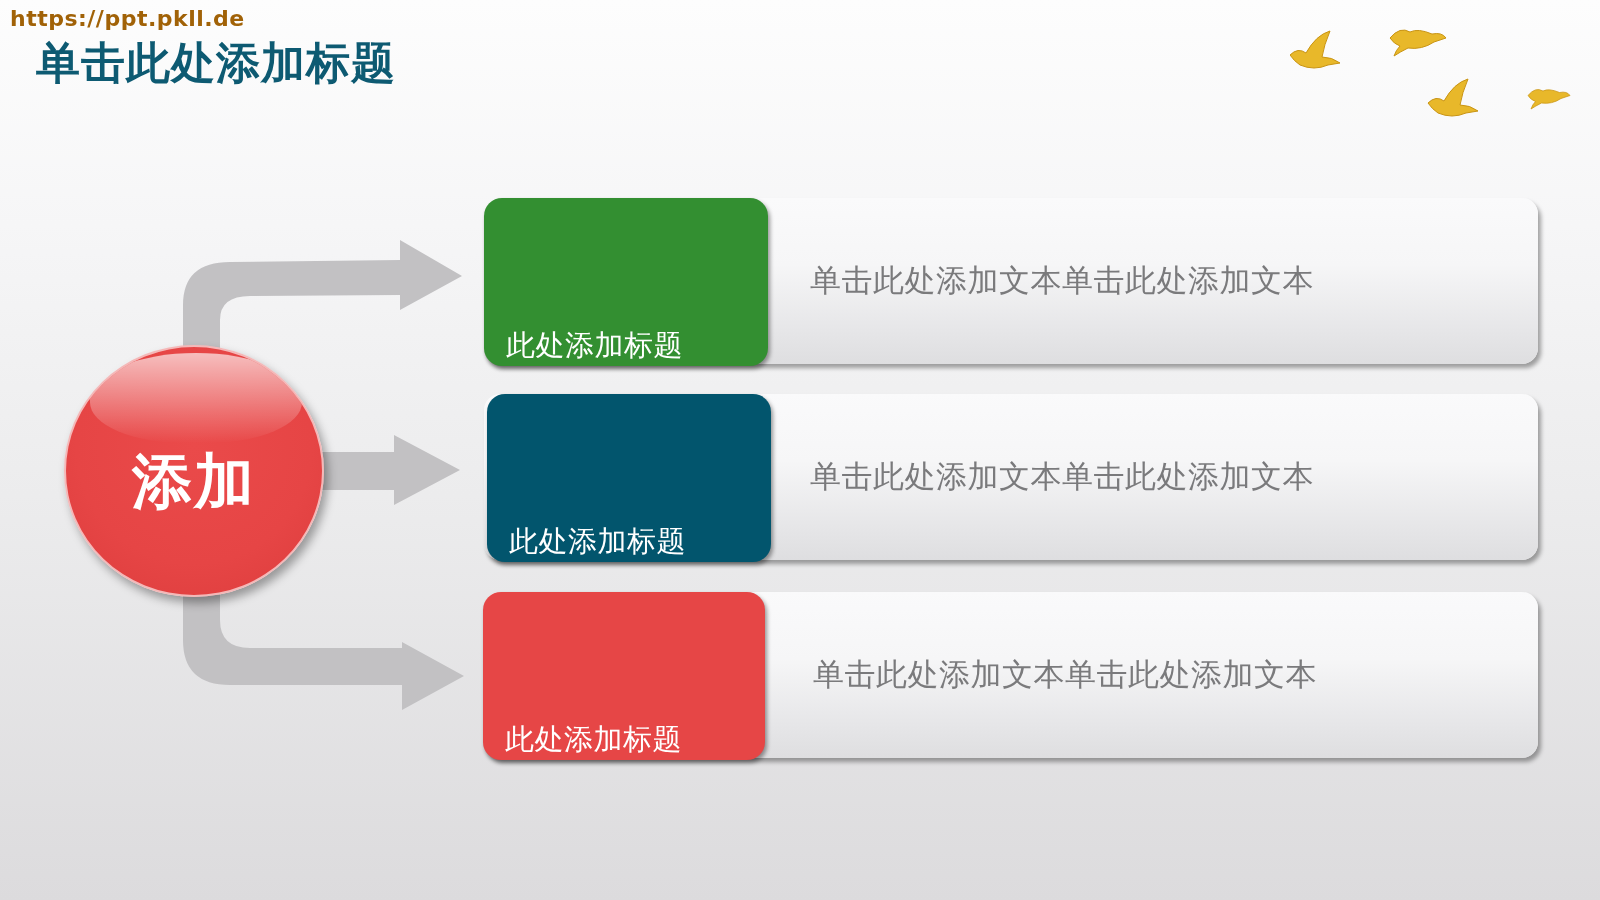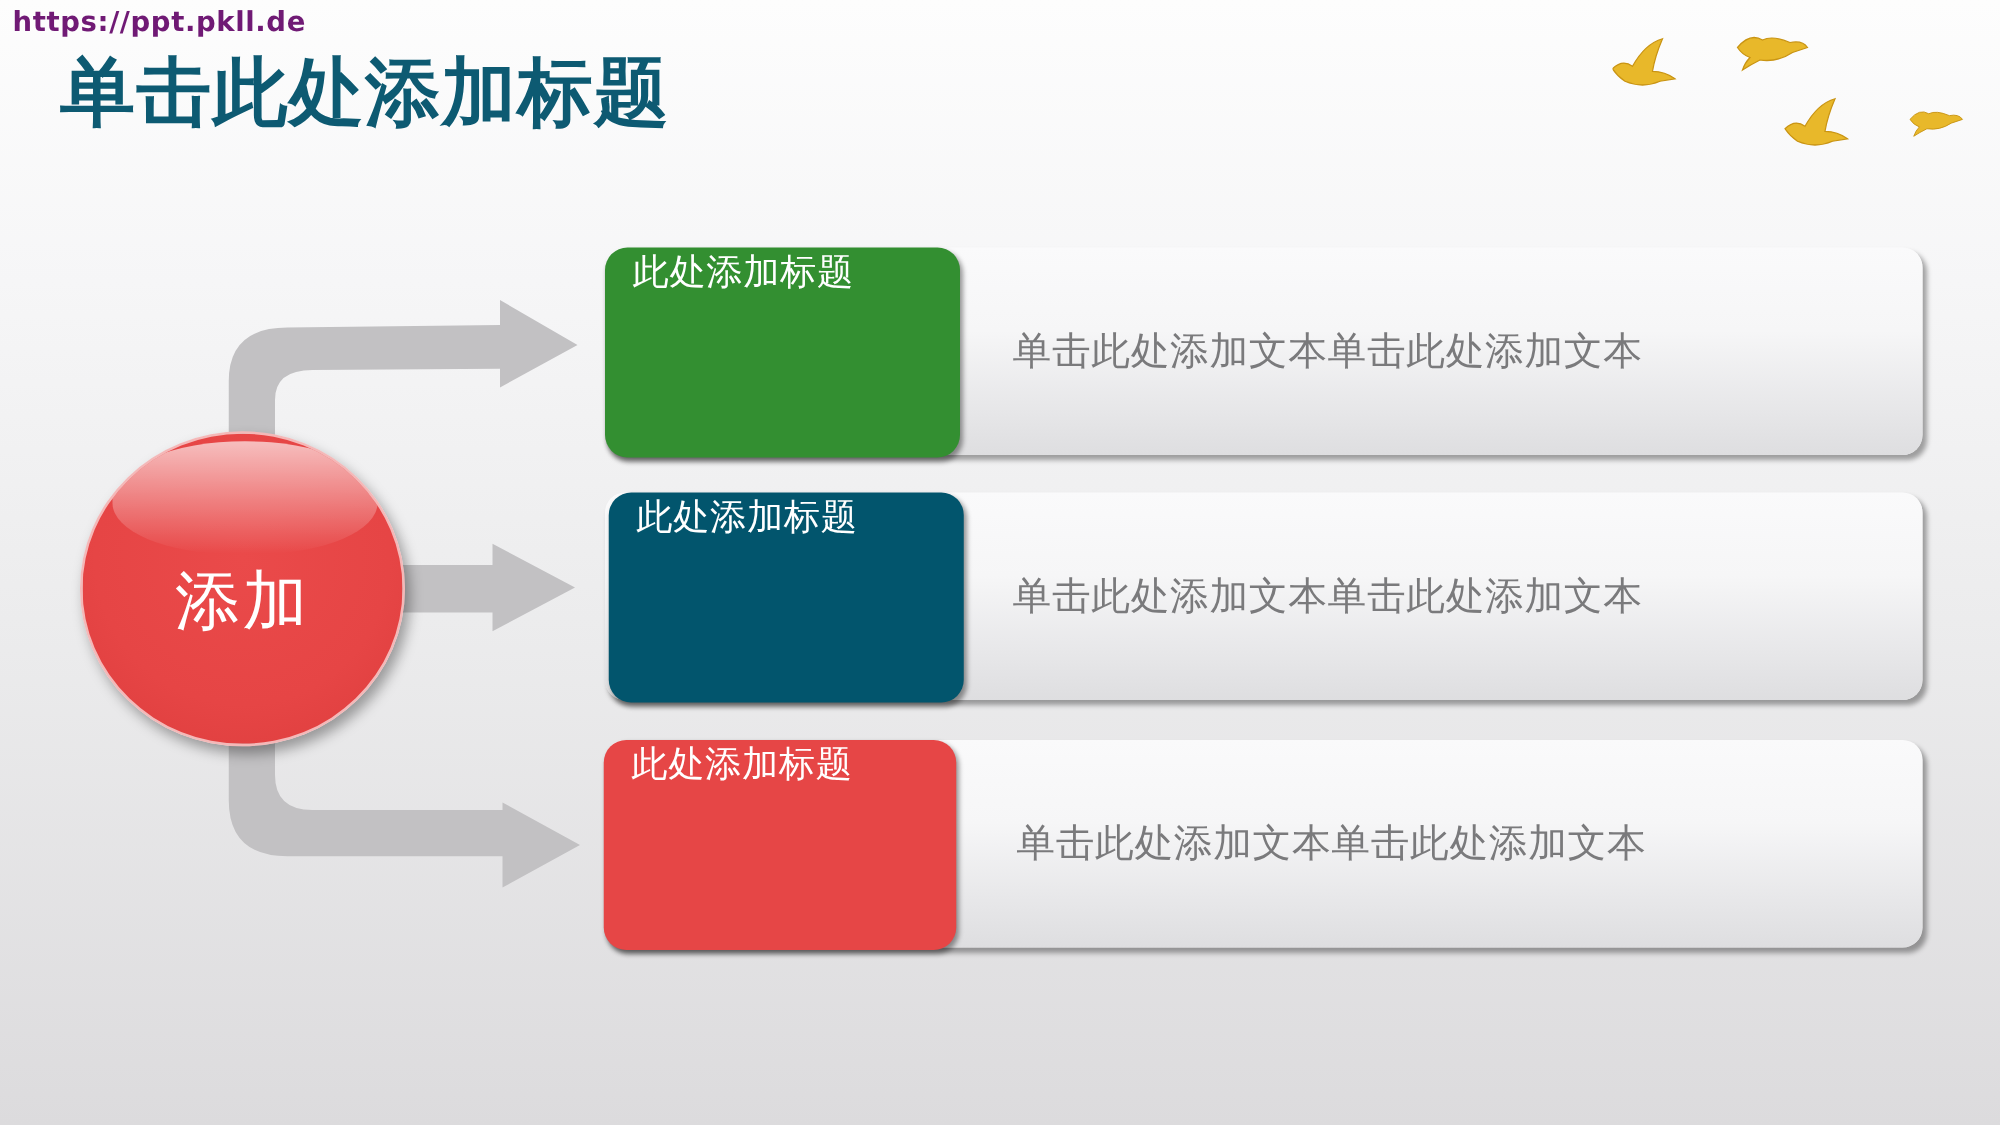--- a/index.html
+++ b/index.html
@@ -4,59 +4,59 @@
 <style>
   * { box-sizing: border-box; margin: 0; padding: 0; }
   html, body { width: 1600px; height: 900px; overflow: hidden; }
   body {
     position: relative;
     font-family: "DejaVu Sans", "Liberation Sans", sans-serif;
     background: linear-gradient(to bottom, #fdfdfd 0%, #f6f6f7 25%, #ececed 55%, #dcdbdd 100%);
   }
   .watermark {
     position: absolute; left: 10px; top: 6px;
-    font-size: 22px; font-weight: bold; color: #701a75; letter-spacing: 0.5px;
+    font-size: 22px; font-weight: bold; color: #a16207; letter-spacing: 0.5px;
   }
   .page-title {
-    position: absolute; left: 48px; top: 34px;
-    font-size: 60px; font-weight: bold; color: #0d5a72; letter-spacing: 1px;
+    position: absolute; left: 36px; top: 34px;
+    font-size: 44px; font-weight: bold; color: #0d5a72; letter-spacing: 1px;
   }
   .birds { position: absolute; left: 1290px; top: 20px; width: 290px; height: 100px; }
   .arrows { position: absolute; left: 0; top: 0; width: 1600px; height: 900px; }
   .hub {
     position: absolute; left: 64px; top: 345px; width: 260px; height: 252px;
     border-radius: 50%;
     background: radial-gradient(circle at 50% 40%, #ea4a4a 0%, #e64545 60%, #dc3c3c 100%);
     border: 2px solid #f4b8b8;
     box-shadow: 4px 6px 10px rgba(0,0,0,0.35);
     display: flex; flex-direction: column; align-items: center; justify-content: center;
     overflow: hidden;
   }
   .hub::before {
     content: ""; position: absolute; left: 24px; top: 6px; width: 212px; height: 90px;
     border-radius: 50% 50% 45% 45%;
     background: linear-gradient(to bottom, rgba(255,255,255,0.65), rgba(255,255,255,0.0));
   }
   .hub span {
-    position: relative; color: #ffffff; font-weight: normal; font-size: 52px; line-height: 76px;
+    position: relative; color: #ffffff; font-weight: bold; font-size: 60px; line-height: 76px;
     letter-spacing: 2px;
     margin-top: 20px;
   }
   .row { position: absolute; left: 484px; width: 1056px; height: 168px; }
   .row .card {
     position: absolute; left: 0; top: 0; width: 1054px; height: 166px;
     border-radius: 16px;
     background: linear-gradient(to bottom, #fafafb 0%, #f6f6f7 40%, #e6e6e8 80%, #dedee0 100%);
     box-shadow: 3px 4px 4px rgba(0,0,0,0.35);
   }
   .row .tag {
     position: absolute; left: 0; top: 0; width: 284px; height: 168px;
     border-radius: 18px;
     box-shadow: 2px 3px 4px rgba(0,0,0,0.4);
-    display: flex; align-items: flex-start; padding-left: 22px;
+    display: flex; align-items: flex-end; padding-left: 22px;
   }
   .row .tag span { color: #ffffff; font-size: 29px; letter-spacing: 0.5px; }
   .row .desc {
     position: absolute; left: 326px; top: 0; height: 166px;
     display: flex; align-items: center;
     font-size: 31px; font-weight: normal; color: #7a7a7c; letter-spacing: 0.5px;
   }
 </style>
 </head>
 <body>

